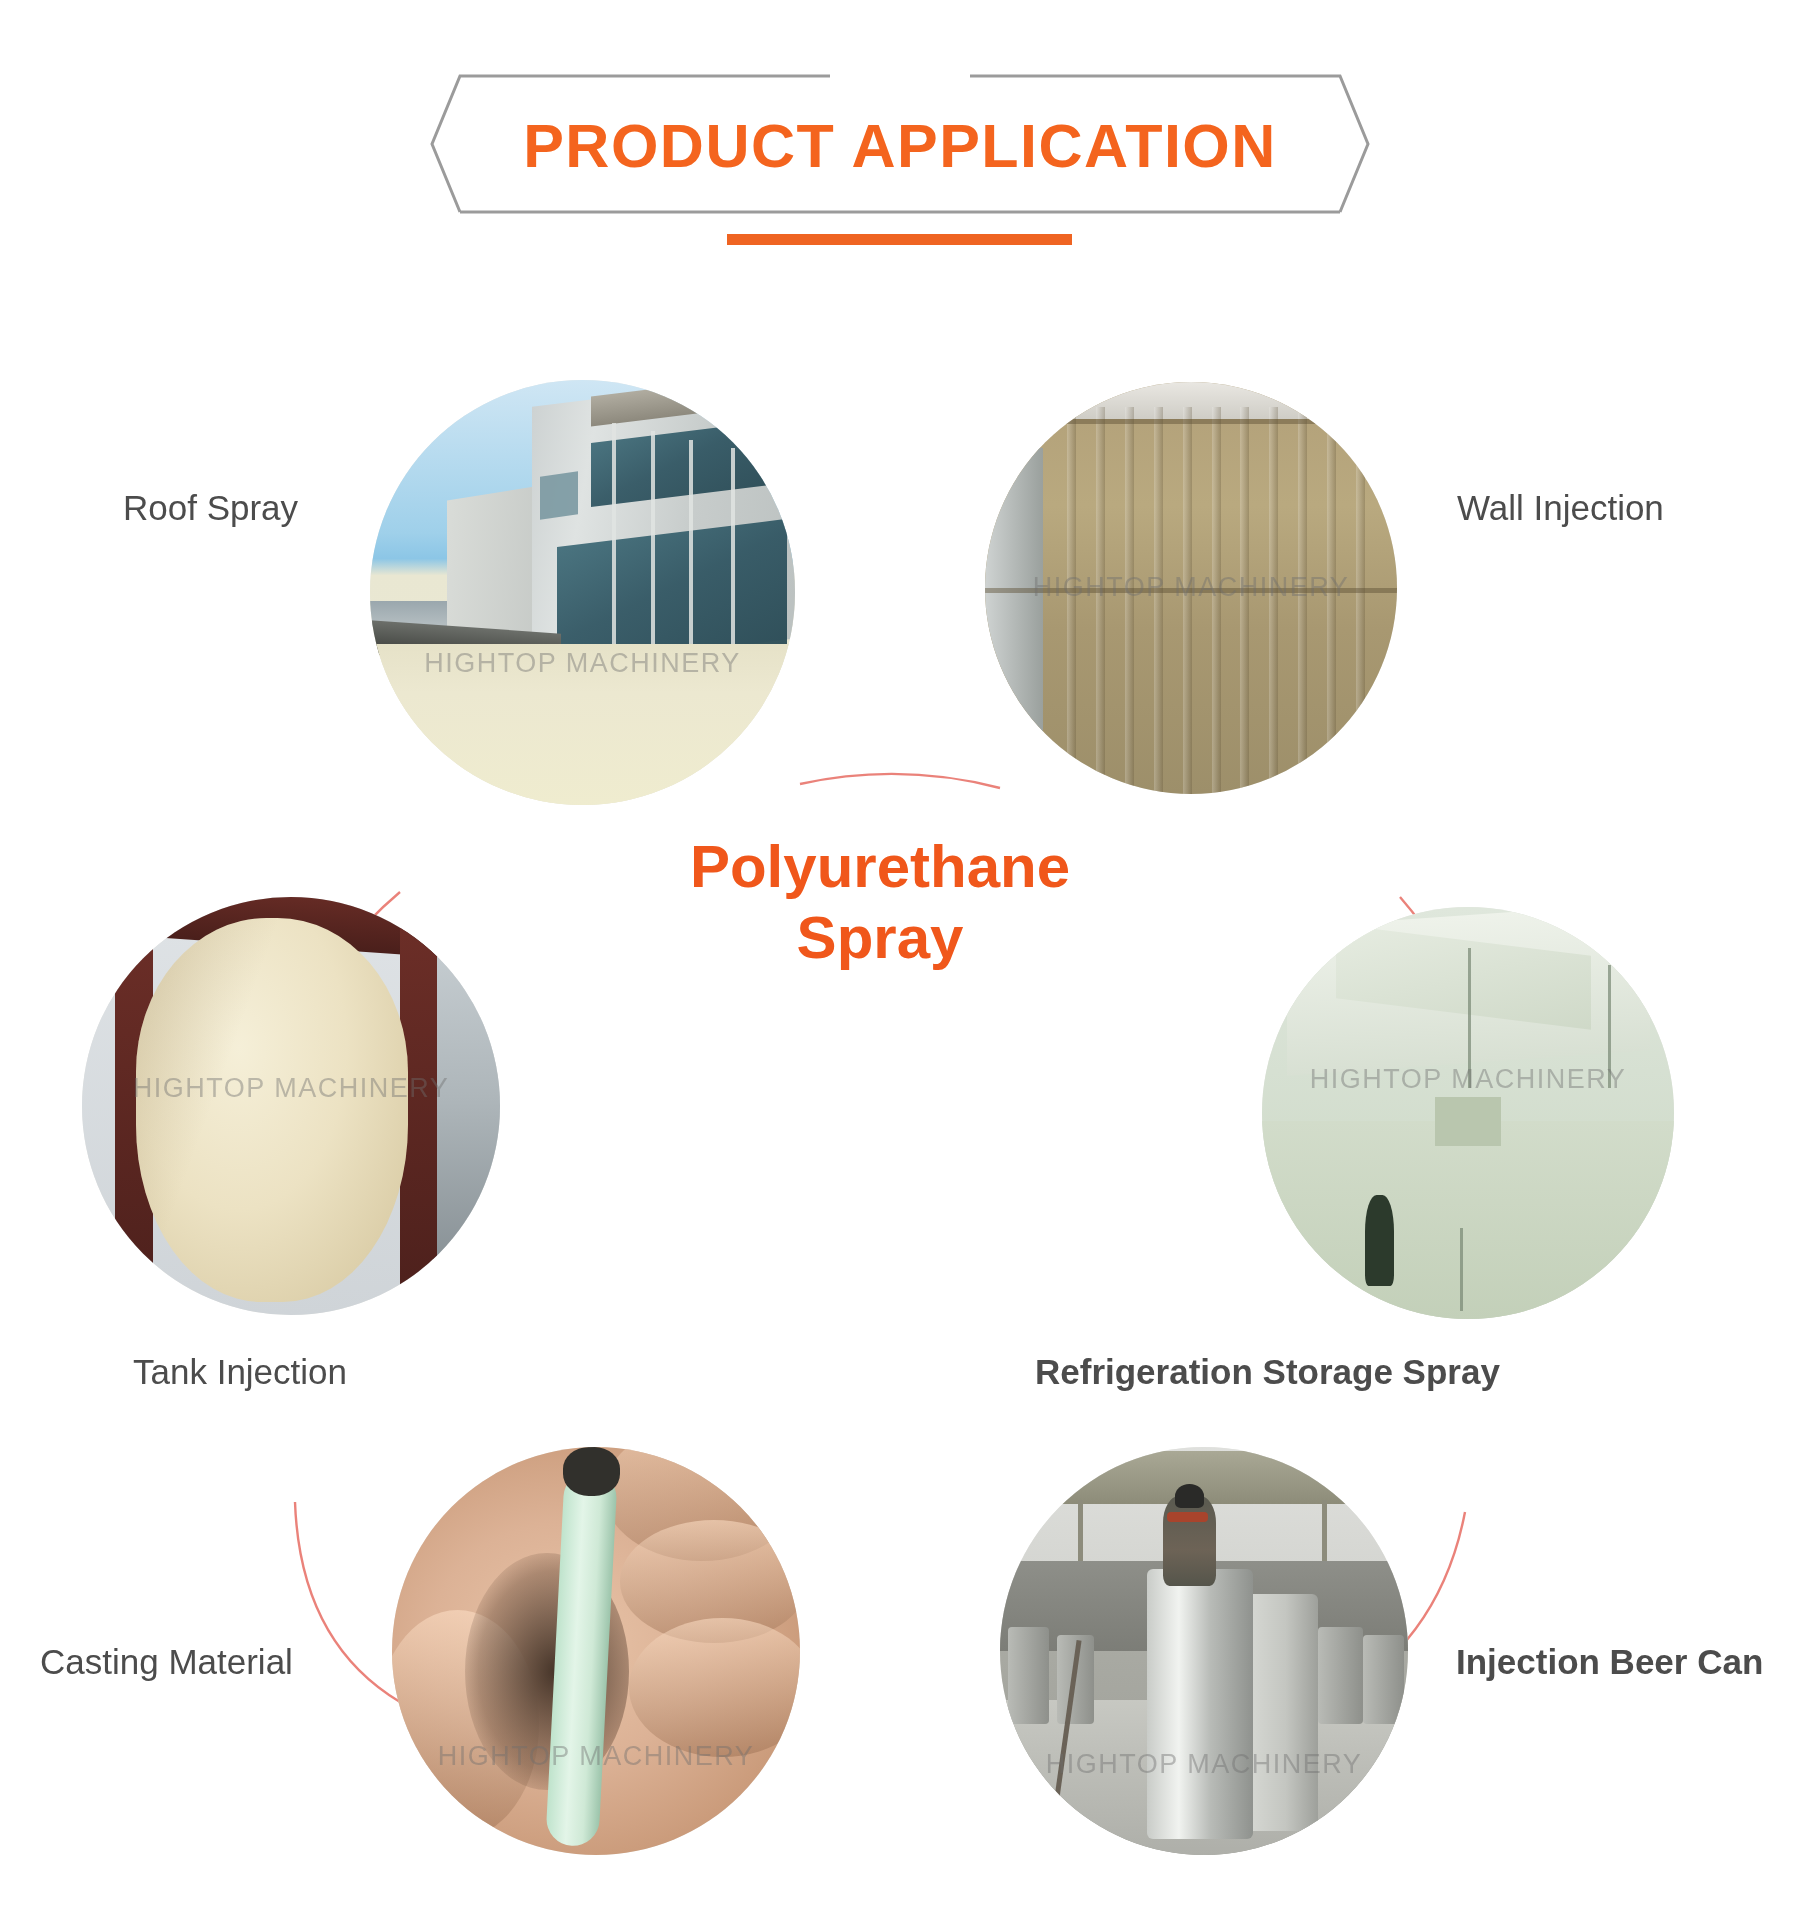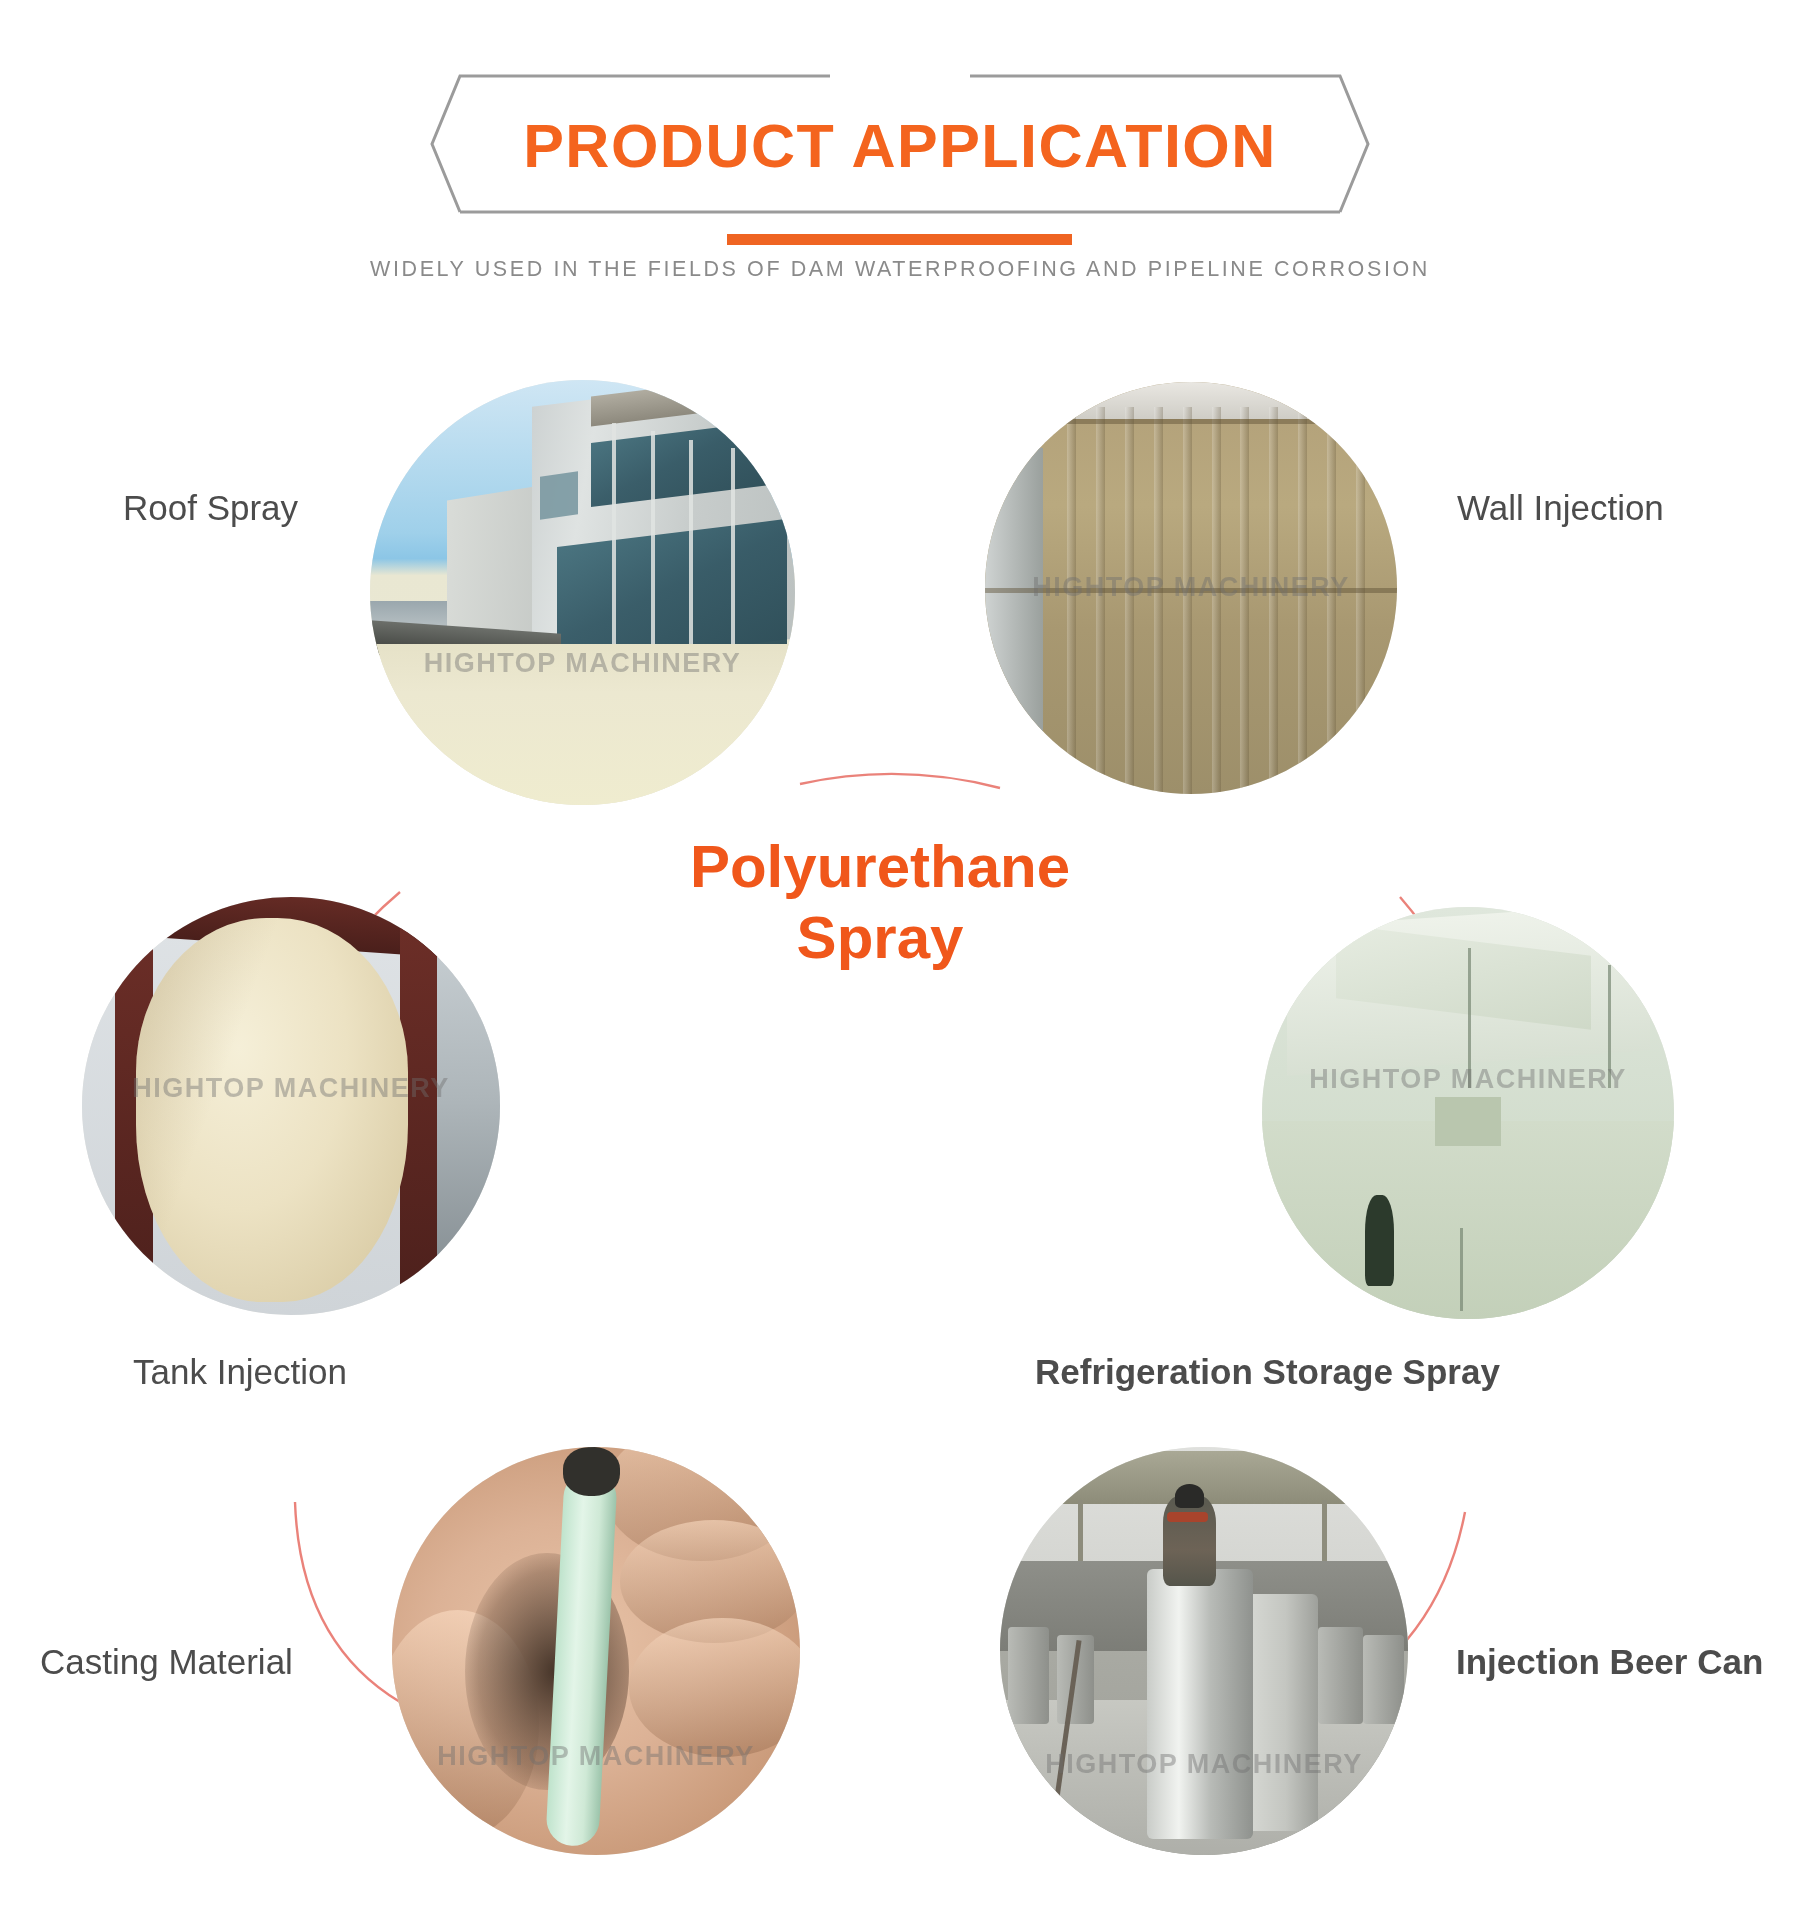--- a/index.html
+++ b/index.html
@@ -101,21 +101,21 @@
     width: 100%;
     height: 100%;
   }
 
   .wm {
     position: absolute;
     left: 0;
     width: 100%;
     text-align: center;
     font-size: 27px;
-    font-weight: bold;
+    font-weight: normal;
     letter-spacing: 1.5px;
     color: rgba(110,110,110,0.42);
     white-space: nowrap;
     pointer-events: none;
   }
 
   
   .label {
     position: absolute;
     font-size: 35px;
@@ -422,21 +422,20 @@
         <path d="M 30 138 L 2 70 L 30 2 L 400 2" stroke="#9b9b9b" stroke-width="3" fill="none"></path>
 
         <path d="M 540 2 L 910 2 L 938 70 L 910 138" stroke="#9b9b9b" stroke-width="3" fill="none"></path>
 
         <path d="M 30 138 L 910 138" stroke="#9b9b9b" stroke-width="3" fill="none"></path>
       </svg>
     </div>
 
     <div class="title">PRODUCT APPLICATION</div>
     <div class="title-underline"></div>
-    <div class="subtitle">WIDELY USED IN THE FIELDS OF DAM WATERPROOFING AND PIPELINE CORROSION</div>
   </div>
 
   <div class="diagram">
 
     <svg class="arcs" viewBox="0 0 1800 1625">
       <g stroke="#e8746b" stroke-width="2.4" fill="none" opacity="0.9">
 
         <path d="M 800 472 Q 900 450 1000 476"></path>
 
         <path d="M 1400 585 Q 1500 700 1470 830"></path>

